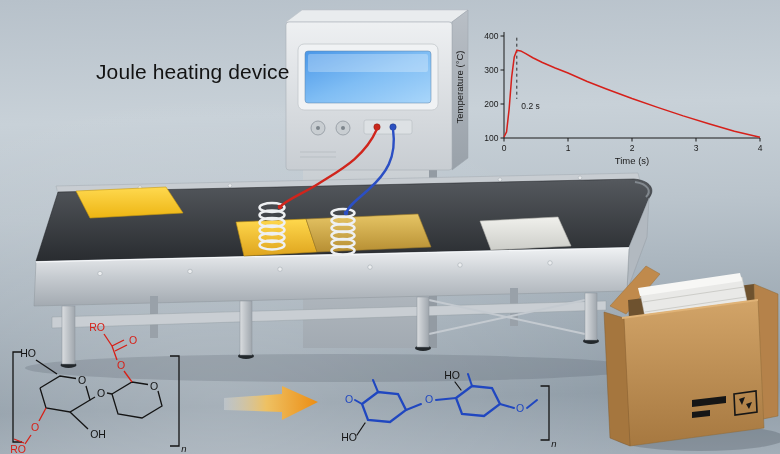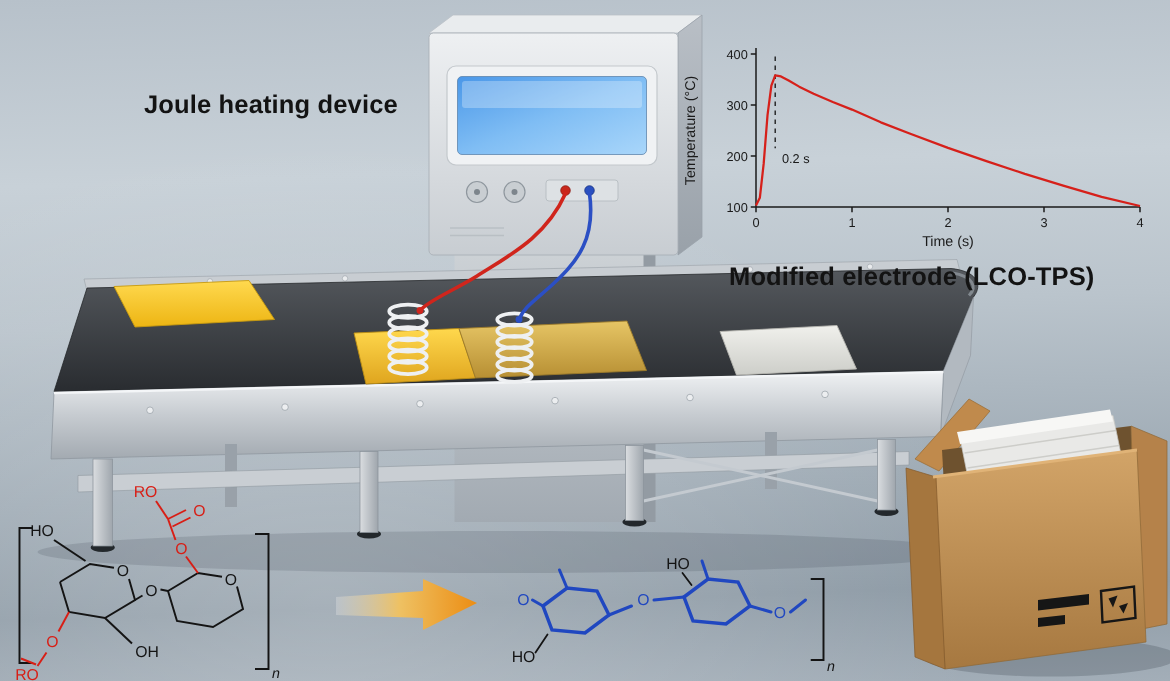--- a/index.html
+++ b/index.html
@@ -5,21 +5,21 @@
   * { margin:0; padding:0; box-sizing:border-box; }
   html,body { width:780px; height:454px; overflow:hidden; font-family:"Liberation Sans",sans-serif; }
   .scene {
     position:relative; width:780px; height:454px;
     background:
       radial-gradient(ellipse at 28% 88%, rgba(255,255,255,0.22), rgba(255,255,255,0) 55%),
       linear-gradient(178deg,#b7c1ca 0%,#c8d1d8 26%,#bac4cc 46%,#9fabb5 70%,#8e9ba6 86%,#a3aeb8 100%);
   }
   .scene-svg { position:absolute; left:0; top:0; width:780px; height:454px; }
   .chart { position:absolute; left:452px; top:26px; width:318px; height:148px; overflow:visible; }
-  .label { position:absolute; color:#131313; font-size:17px; white-space:nowrap; letter-spacing:.1px;font-weight:bold; }
+  .label { position:absolute; color:#131313; font-size:21px; white-space:nowrap; letter-spacing:.1px; }
   .label-device   { left:96px;  top:60px; }
   .label-pristine { left:13px;  top:138px; }
   .label-modified { left:486px; top:175px; }
   svg text { font-family:"Liberation Sans",sans-serif; }
   .tick { font-size:8.5px; fill:#1a1a1a; }
   .axis-label { font-size:9.5px; fill:#1a1a1a; }
   .chem { font-size:10.5px; fill:#141414; text-anchor:middle; }
   .chem-red { fill:#d81e15; }
   .chem-blue { fill:#2047c0; }
   .chem-n { font-size:9.5px; font-style:italic; }
@@ -278,15 +278,14 @@
       <line x1="48.5" y1="10" x2="52" y2="10" stroke="#1a1a1a" stroke-width="1"></line>
       <text x="46.5" y="13" text-anchor="end" class="tick">400</text>
       <text x="180" y="138" text-anchor="middle" class="axis-label">Time (s)</text>
       <text x="11" y="61" text-anchor="middle" class="axis-label" transform="rotate(-90 11 61)">Temperature (°C)</text>
       <line x1="64.8" y1="11.7" x2="64.8" y2="72.9" stroke="#1a1a1a" stroke-width="0.9" stroke-dasharray="3,3"></line>
       <text x="69.3" y="82.9" class="tick">0.2 s</text>
       <polyline points="52,110.98 54.56,105.88 57.12,83.1 59.68,50.800000000000004 62.24,31.08 64.8,24.28 68.64,24.96 73.76,27.68 80.8,31.76 90.4,36.519999999999996 103.2,41.96 116,47.06 135.2,55.56 154.4,63.04 180,72.56 205.6,81.39999999999999 231.2,89.9 256.8,97.72 282.4,105.2 308,111.32" fill="none" stroke="#d6201a" stroke-width="1.5" stroke-linejoin="round"></polyline>
     </svg>
 
   <div class="label label-device">Joule heating device</div>
-  <div class="label label-modified">Modified electrode (LCO-TPS)</div>
 
 </div>
 
 </body></html>

